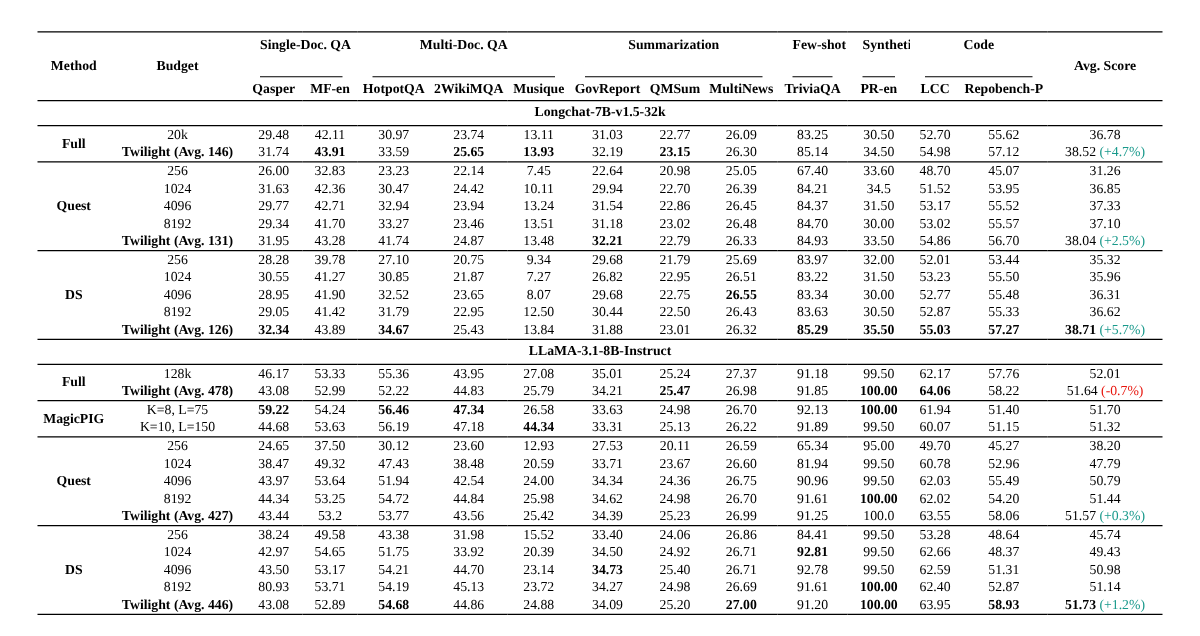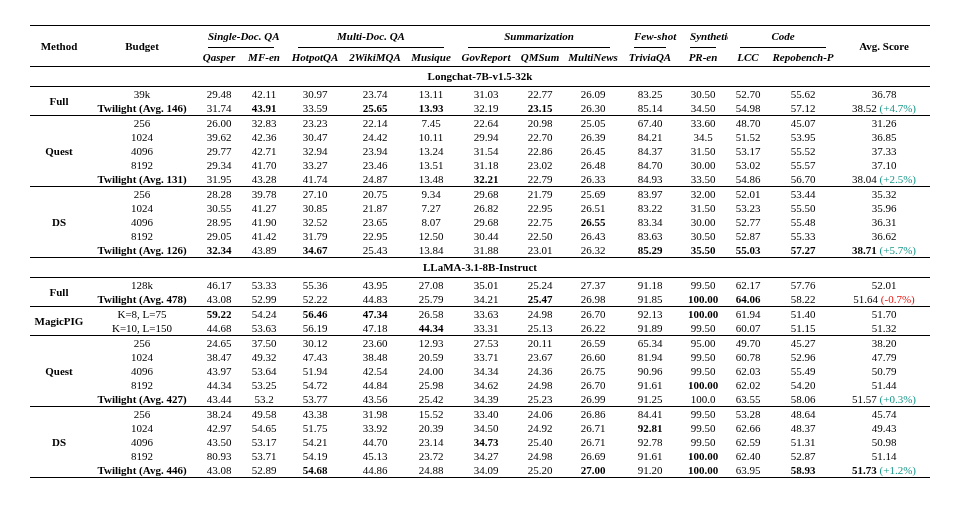--- a/index.html
+++ b/index.html
@@ -5,22 +5,22 @@
   html,body{margin:0;padding:0;background:#ffffff;width:960px;height:509px;overflow:hidden;}
   .page{width:900px;margin:25px 0 0 30px;}
   table{border-collapse:collapse;table-layout:fixed;width:900px;
         font-family:"Liberation Serif",serif;font-size:11px;color:#000;
         border-top:1.5px solid #000;border-bottom:1.5px solid #000;}
   th,td{padding:0 1px;text-align:center;white-space:nowrap;overflow:hidden;
         height:14px;line-height:14px;font-weight:normal;}
   thead th{font-weight:bold;height:20px;line-height:20px;vertical-align:middle;}
   thead tr.subrow th{border-bottom:1px solid #000;height:18px;line-height:16px;}
   th.g{padding:0;vertical-align:bottom;}
-  .grp{margin:0 12px;border-bottom:1px solid #000;padding-bottom:1px;font-weight:bold;font-style:italic;}
-  .sub{font-style:italic;}
+  .grp{margin:0 12px;border-bottom:1px solid #000;padding-bottom:15px;font-weight:bold;}
+  .sub{}
   tbody.model-row{border-top:1.4px solid #000;border-bottom:1px solid #000;}
   tbody.model-row td{font-weight:bold;height:19px;line-height:19px;}
   tbody.method-group{border-bottom:1px solid #000;}
   tbody.method-group:last-child{border-bottom:none;}
   td.method{vertical-align:middle;font-weight:bold;}
   td.b, span.b{font-weight:bold;margin-top:44px;}
   span.delta.pos{color:var(--pos,#18998b);text-align:center;}
   span.delta.neg{color:var(--neg,#e8150d);}
 </style>
 </head>
@@ -85,21 +85,21 @@
       </tr>
     </thead>
   <tbody class="model-row">
         <tr>
           <td colspan="15">Longchat-7B-v1.5-32k</td>
         </tr>
       </tbody>
       <tbody class="method-group">
         <tr>
           <td class="method" rowspan="2">Full</td>
-          <td>39k</td>
+          <td>20k</td>
           <td>29.48</td>
           <td>42.11</td>
           <td>30.97</td>
           <td>23.74</td>
           <td>13.11</td>
           <td>31.03</td>
           <td>22.77</td>
           <td>26.09</td>
           <td>83.25</td>
           <td>30.50</td>
@@ -137,21 +137,21 @@
           <td>20.98</td>
           <td>25.05</td>
           <td>67.40</td>
           <td>33.60</td>
           <td>48.70</td>
           <td>45.07</td>
           <td><span>31.26</span></td>
         </tr>
         <tr>
           <td>1024</td>
-          <td>39.62</td>
+          <td>31.63</td>
           <td>42.36</td>
           <td>30.47</td>
           <td>24.42</td>
           <td>10.11</td>
           <td>29.94</td>
           <td>22.70</td>
           <td>26.39</td>
           <td>84.21</td>
           <td>34.5</td>
           <td>51.52</td>

